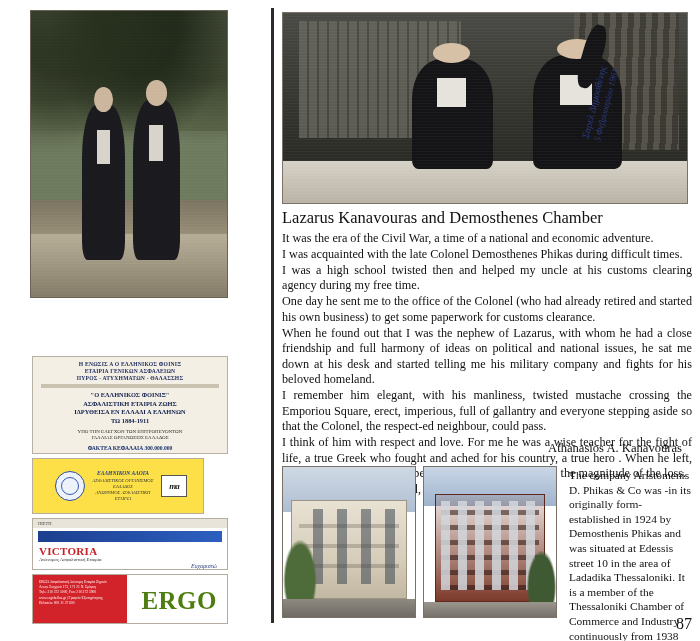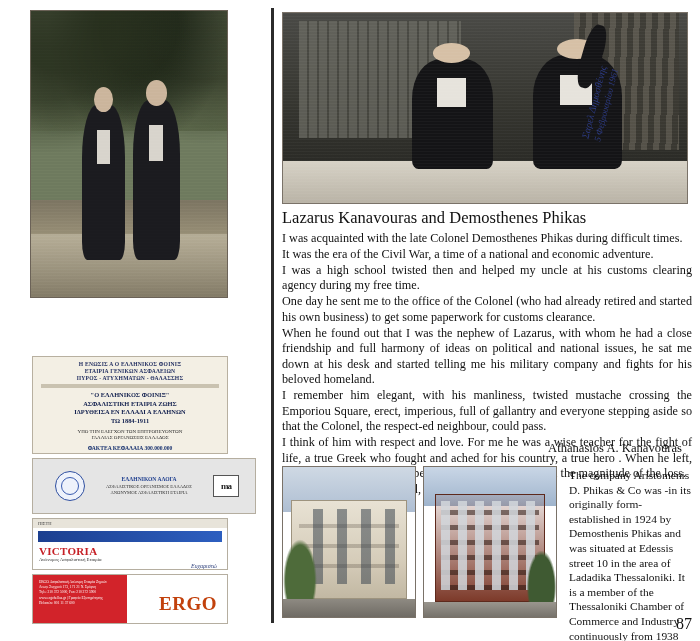--- a/index.html
+++ b/index.html
@@ -123,24 +123,24 @@
   .mem-phoenix .sub {
     margin: 2px 6px; text-align:center;
     font-size: 5px; line-height:1.3; color:#2a2a2a;
   }
   .mem-phoenix .foot {
     margin: 3px 6px 0; text-align:center;
     font-size: 5.6px; line-height:1.3; color:#16306e; font-weight:bold;
   }
 
   .mem-aloa {
-    left: 32px; top: 458px; width: 224px; height: 56px;
-    background: #e5e5e5;
+    left: 32px; top: 458px; width: 172px; height: 56px;
+    background: #fde047;
     border: 1px solid #b5aea0;
-    display:flex; align-items:center;
+    display:flex; align-items:center;font-style:italic;
   }
   .mem-aloa .seal {
     width: 30px; height: 30px; margin-left: 22px;
     border: 1.6px solid #2f4fa0; border-radius: 50%;
     background: #eef2fb;
     position: relative; flex: none;
   }
   .mem-aloa .seal:after {
     content:""; position:absolute; inset:5px;
     border:1px solid #3a5cb0; border-radius:50%;
@@ -190,21 +190,21 @@
     border: 1px solid #b5aea0;
   }
   .mem-ergo .ered {
     position:absolute; left:0; top:0; width: 94px; height: 100%;
     background: #d2232a;
     color:#fff; font-size: 3.6px; line-height:1.45;
     padding: 5px 6px;
   }
   .mem-ergo .ebrand {
     position:absolute; right: 10px; bottom: 8px;
-    font-size: 19px; font-weight: bold; color:#c2410c;
+    font-size: 25px; font-weight: bold; color:#4d7c0f;
     letter-spacing: .5px;
   }
 
   
   .right-col {
     position: absolute;
     left: 282px; top: 0;
     width: 418px; height: 641px;
   }
 
@@ -466,25 +466,25 @@
         <div class="sh"></div>
       </div>
       <div class="pt-arm"></div>
       <div class="pt-grain"></div>
       <div class="pt-ink">
         <div class="l1">Σαρελ Δημοσθένης</div>
         <div class="l2">5 Φεβρουαρίου 1961</div>
       </div>
     </div>
 
-    <div class="article-title">Lazarus Kanavouras and Demosthenes Phikas</div>
+    <div class="article-title">Lazarus Kanavouras and Demosthenes Chamber</div>
 
     <div class="article-body">
+      <p>It was the era of the Civil War, a time of a national and economic adventure.</p>
       <p>I was acquainted with the late Colonel Demosthenes Phikas during difficult times.</p>
-      <p>It was the era of the Civil War, a time of a national and economic adventure.</p>
       <p>I was a high school twisted then and helped my uncle at his customs clearing agency during my free time.</p>
       <p>One day he sent me to the office of the Colonel (who had already retired and started his own business) to get some paperwork for customs clearance.</p>
       <p>When he found out that I was the nephew of Lazarus, with whom he had a close friendship and full harmony of ideas on political and national issues, he sat me down at his desk and started telling me his military company and fights for his beloved homeland.</p>
       <p>I remember him elegant, with his manliness, twisted mustache crossing the Emporiou Square, erect, imperious, full of gallantry and everyone stepping aside so that the Colonel, the respect-ed neighbour, could pass.</p>
       <p>I think of him with respect and love. For me he was a wise teacher for the fight of life, a true Greek who fought and ached for his country, a true hero . When he left, we felt the grandeur of his personality - we then realized the magnitude of the loss.</p>
       <p>Let your memory be eternal, unforgettable Colonel!</p>
     </div>
 
     <div class="byline">Athanasios A. Kanavouras</div>
 

